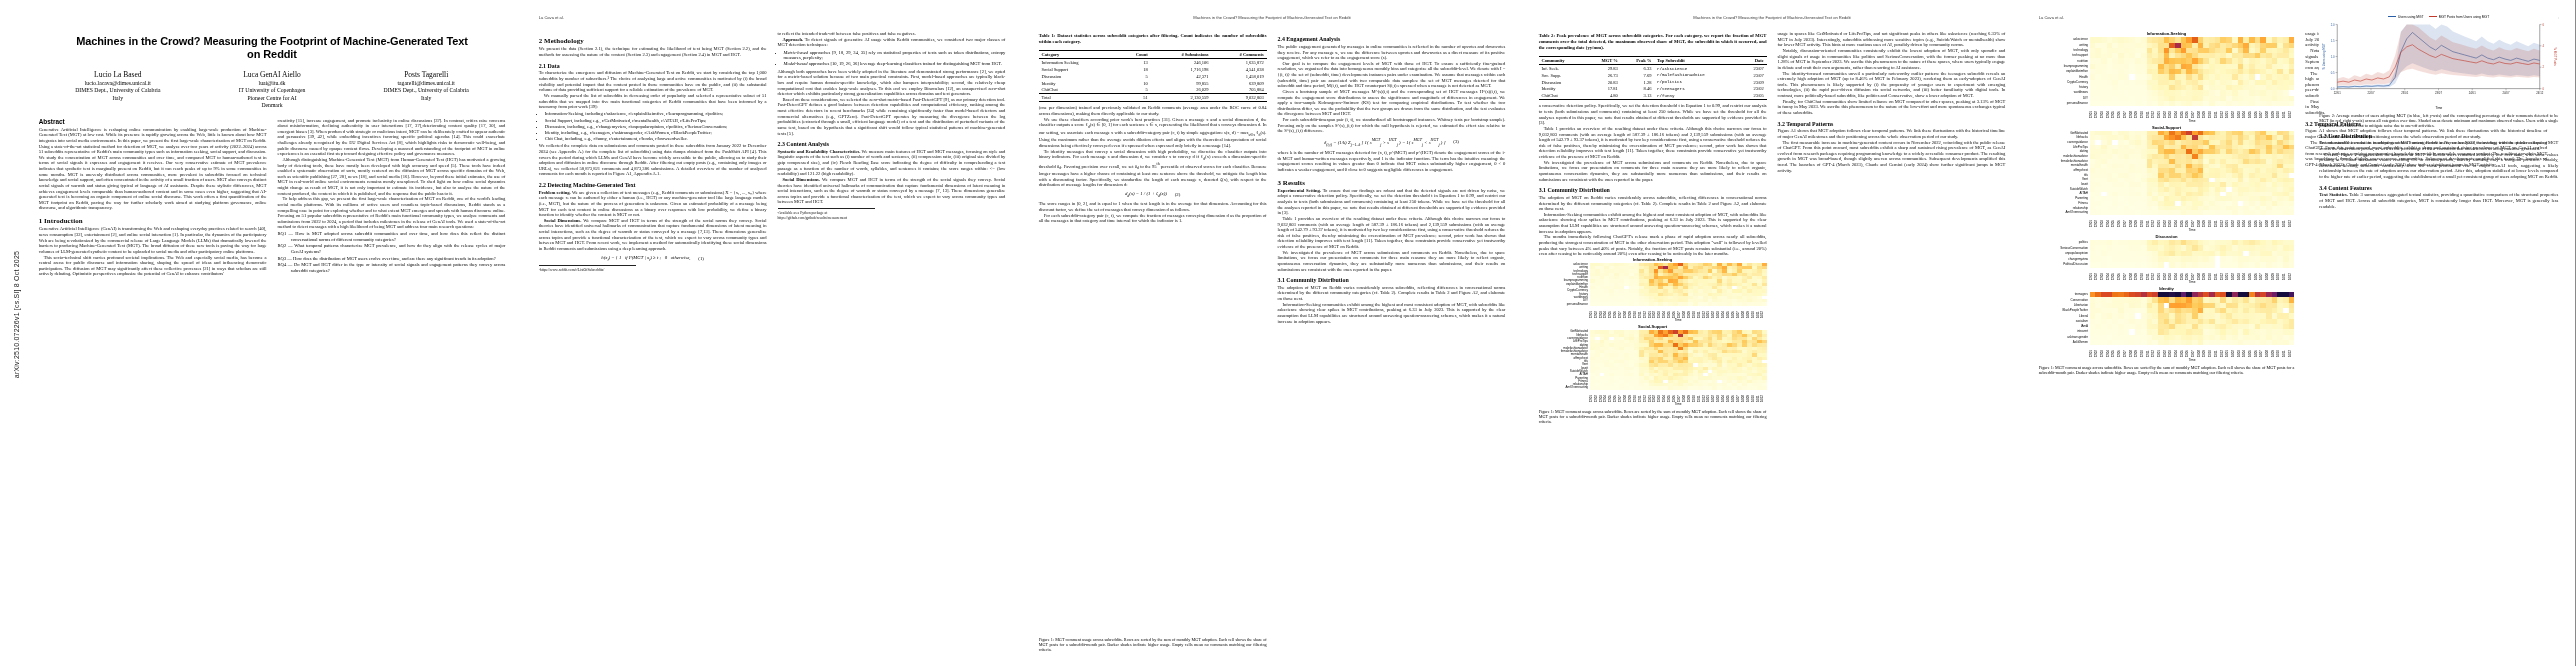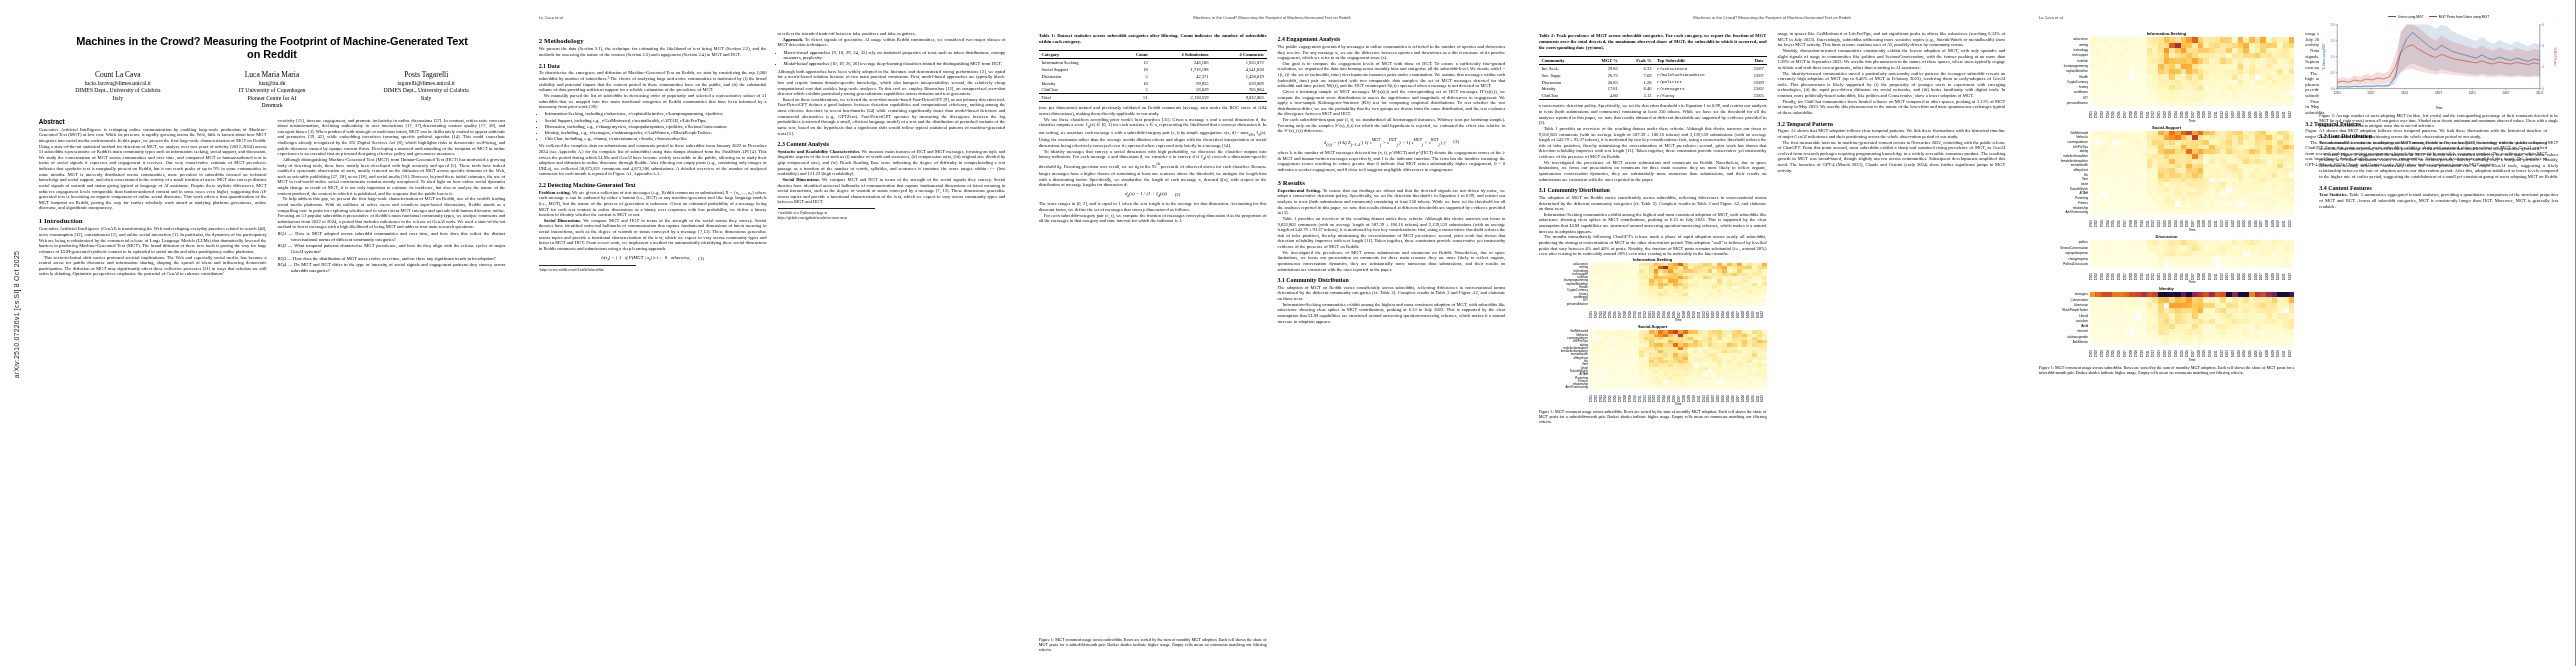--- a/index.html
+++ b/index.html
@@ -125,27 +125,27 @@
 
   <div class="arxiv-strip">
     <div class="arxiv-text">arXiv:2510.07226v1  [cs.SI]  8 Oct 2025</div>
   </div>
 
   <div class="page p1">
     <div class="title">Machines in the Crowd? Measuring the Footprint of Machine-Generated Text on Reddit</div>
 
     <div class="authors">
       <div class="author">
-        <div class="nm">Count La Cava</div>
+        <div class="nm">Lucio La Based</div>
         <div class="ln">lucio.lacava@dimes.unical.it</div>
         <div class="ln">DIMES Dept., University of Calabria</div>
         <div class="ln">Italy</div>
       </div>
       <div class="author">
-        <div class="nm">Luca Maria Maria</div>
+        <div class="nm">Luca GenAI Aiello</div>
         <div class="ln">luai@itu.dk</div>
         <div class="ln">IT University of Copenhagen</div>
         <div class="ln">Pioneer Centre for AI</div>
         <div class="ln">Denmark</div>
       </div>
       <div class="author">
         <div class="nm">Posts Tagarelli</div>
         <div class="ln">tagarelli@dimes.unical.it</div>
         <div class="ln">DIMES Dept., University of Calabria</div>
         <div class="ln">Italy</div>

